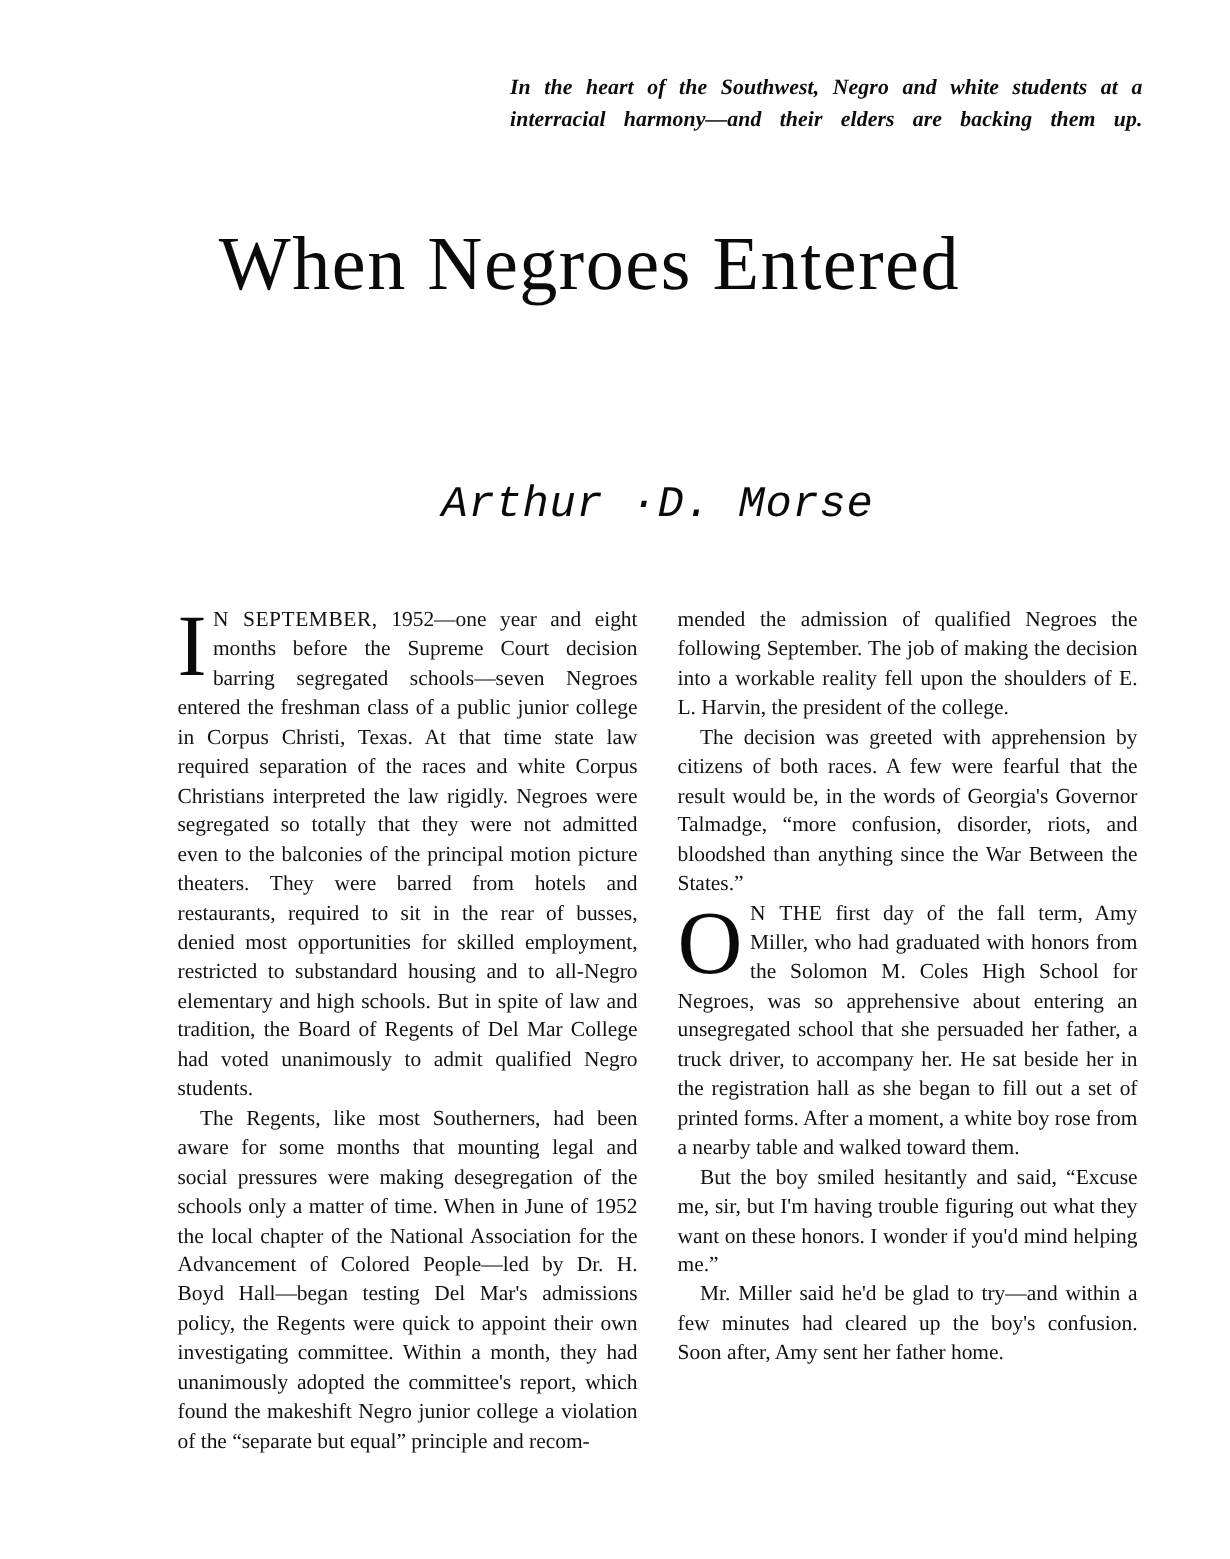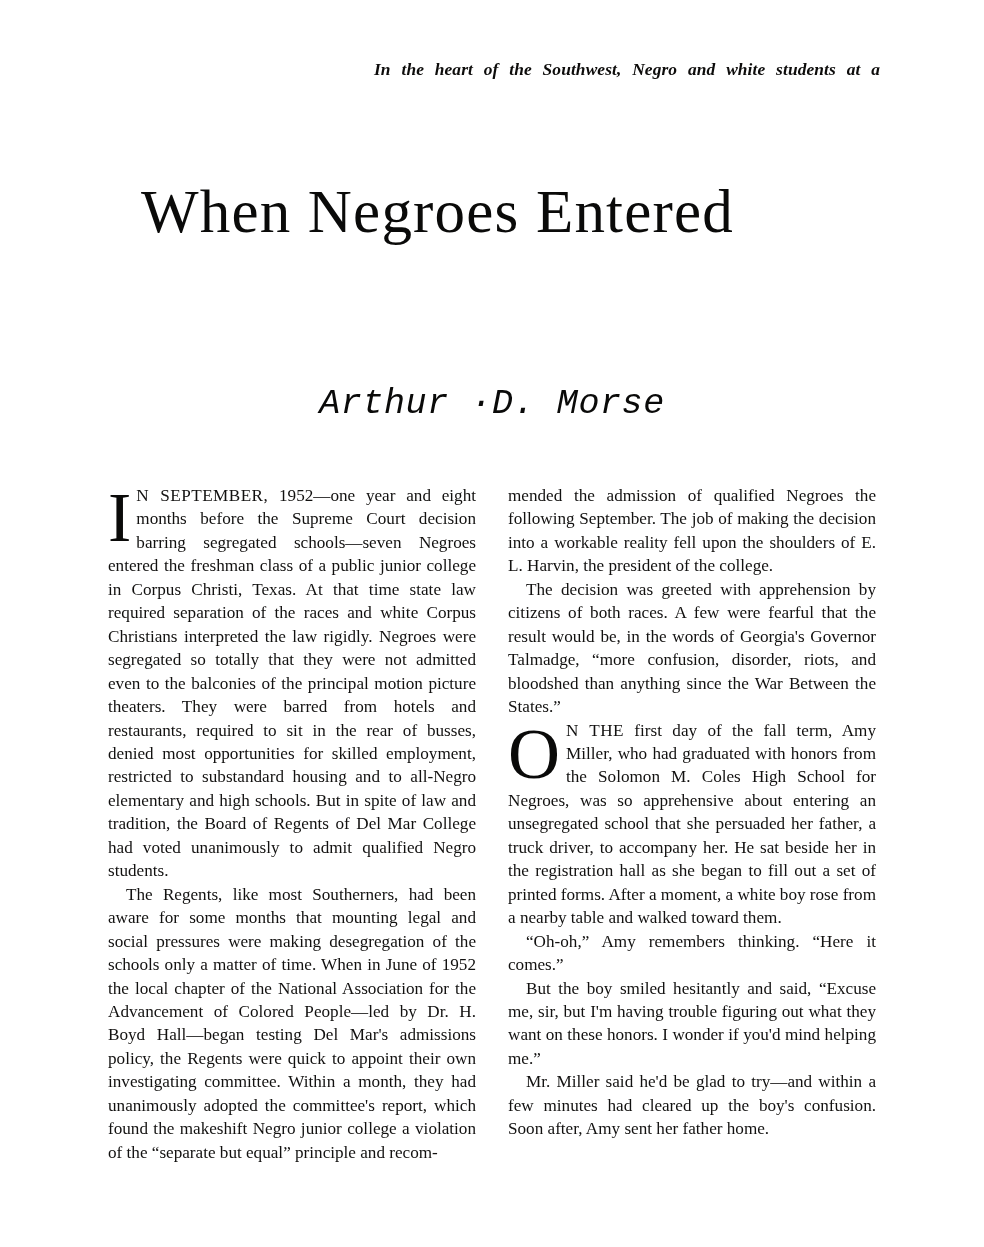--- a/index.html
+++ b/index.html
@@ -13,20 +13,21 @@
     position: relative;
     font-family: "Liberation Serif", "DejaVu Serif", serif;
     color: #100f0d;
     overflow: hidden;
   }
 
   .page {
     position: absolute;
     inset: 0;
     background: #ffffff;
+    margin-left: 34px;
   }
 
   
   .deck {
     position: absolute;
     left: 374px;
     top: 57px;
     width: 506px;
     font-family: "Liberation Serif", "DejaVu Serif", serif;
     font-style: italic;
@@ -136,20 +137,21 @@
   
   .drop-host { min-height: 0; }
 </style>
 </head>
 <body>
 
 <div class="page">
 
   <div class="deck">
     <span class="deck-line">In the heart of the Southwest, Negro and white students at a</span>
+    <span class="deck-line last">interracial harmony—and their elders are backing them up.</span>
   </div>
 
   <div class="title-block">
     <span class="title-line l1">When Negroes Entered</span>
   </div>
 
   <div class="byline">Arthur ·D. Morse</div>
 
   <div class="columns">
 
@@ -159,19 +161,18 @@
       </p>
       <p>The Regents, like most Southerners, had been aware for some months that mounting legal and social pressures were making desegregation of the schools only a matter of time. When in June of 1952 the local chapter of the National Association for the Advancement of Colored People—led by Dr. H. Boyd Hall—began testing Del Mar's admissions policy, the Regents were quick to appoint their own investigating committee. Within a month, they had unanimously adopted the committee's report, which found the makeshift Negro junior college a violation of the “separate but equal” principle and recom-</p>
     </div>
 
     <div class="col col-right">
       <p class="no-indent">mended the admission of qualified Negroes the following September. The job of making the decision into a workable reality fell upon the shoulders of E. L. Harvin, the president of the college.</p>
       <p>The decision was greeted with apprehension by citizens of both races. A few were fearful that the result would be, in the words of Georgia's Governor Talmadge, “more confusion, disorder, riots, and bloodshed than anything since the War Between the States.”</p>
       <p class="drop-host">
         <span class="dropcap cap-o">O</span><span class="smallcaps">N THE</span><span> first day of the fall term, Amy Miller, who had graduated with honors from the Solomon M. Coles High School for Negroes, was so apprehensive about entering an unsegregated school that she persuaded her father, a truck driver, to accompany her. He sat beside her in the registration hall as she began to fill out a set of printed forms. After a moment, a white boy rose from a nearby table and walked toward them.</span>
       </p>
-      <p>“Oh-oh,” Amy remembers thinking. “Here it comes.”</p>
       <p>But the boy smiled hesitantly and said, “Excuse me, sir, but I'm having trouble figuring out what they want on these honors. I wonder if you'd mind helping me.”</p>
       <p>Mr. Miller said he'd be glad to try—and within a few minutes had cleared up the boy's confusion. Soon after, Amy sent her father home.</p>
     </div>
 
   </div>
 </div>
 
 </body></html>

